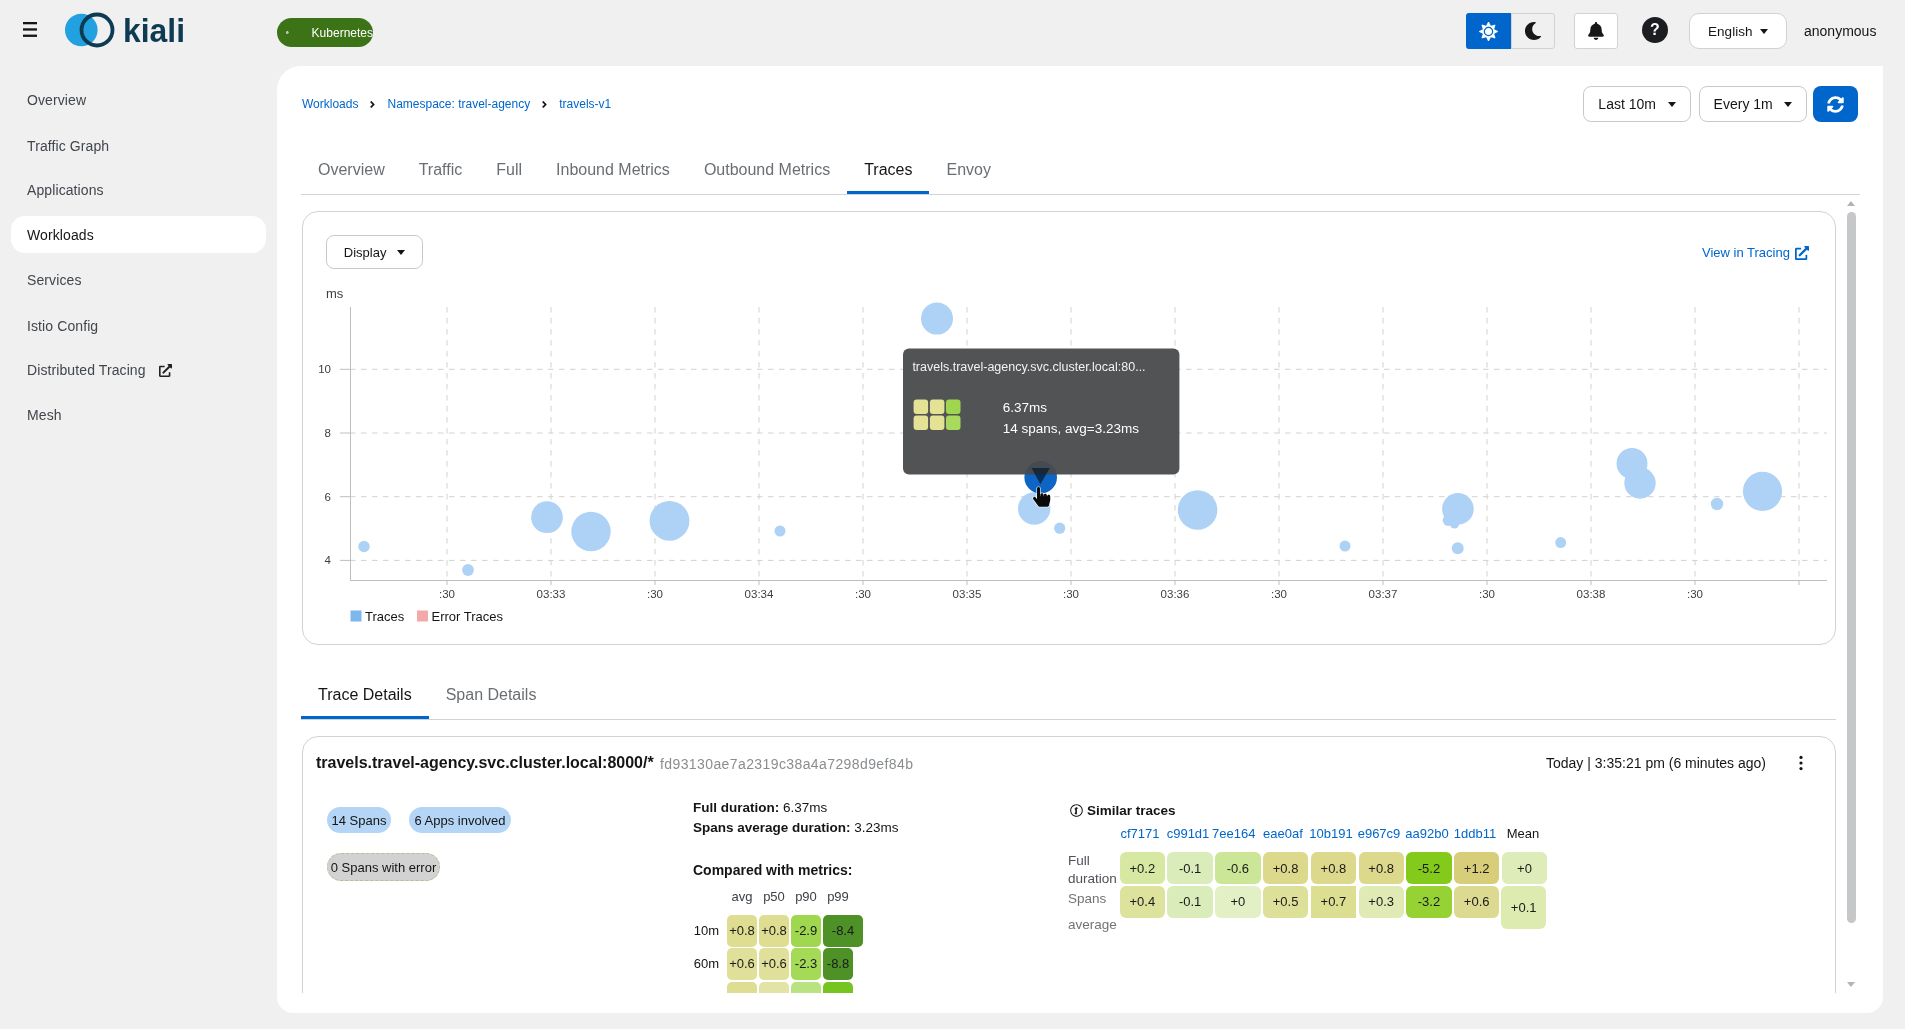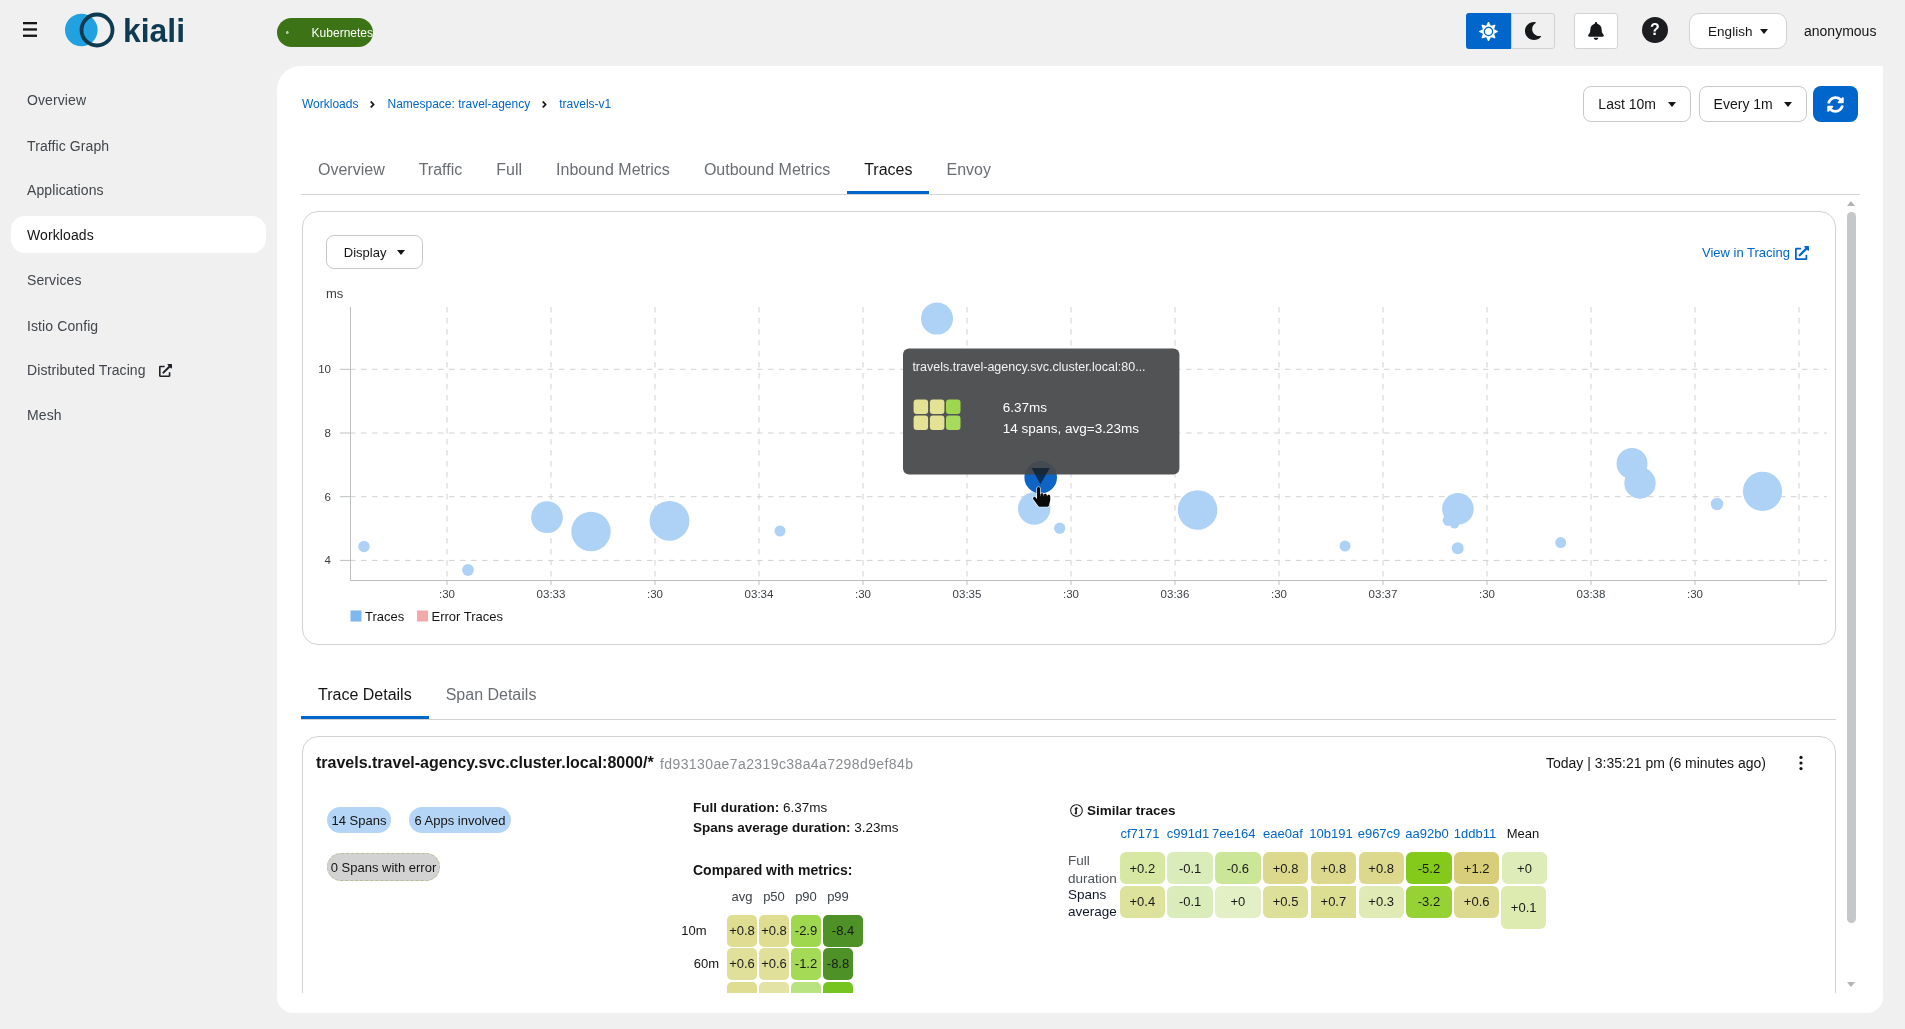--- a/index.html
+++ b/index.html
@@ -202,49 +202,49 @@
 <div class="pill" style="left:50px;top:71px;width:64px;height:26px;background:#b4d5f5">14 Spans</div>
 <div class="pill" style="left:132px;top:71px;width:102px;height:26px;background:#b4d5f5">6 Apps involved</div>
 <div class="pill" style="left:50px;top:117px;width:113px;height:28px;background:#d2d2d2;border:1px dashed #b9bd95">0 Spans with error</div>
 <div class="a" style="left:416px;top:64px;font-size:13.5px"><b>Full duration:</b> 6.37ms</div>
 <div class="a" style="left:416px;top:84px;font-size:13.5px"><b>Spans average duration:</b> 3.23ms</div>
 <div class="a" style="left:416px;top:126px;font-size:14px;font-weight:bold">Compared with metrics:</div>
 <div class="a" style="left:450px;top:153px;width:30px;text-align:center;font-size:13px;color:#3c4146">avg</div>
 <div class="a" style="left:482px;top:153px;width:30px;text-align:center;font-size:13px;color:#3c4146">p50</div>
 <div class="a" style="left:514px;top:153px;width:30px;text-align:center;font-size:13px;color:#3c4146">p90</div>
 <div class="a" style="left:546px;top:153px;width:30px;text-align:center;font-size:13px;color:#3c4146">p99</div>
-<div class="a" style="left:392px;top:187px;width:50px;text-align:center;font-size:13px">10m</div>
+<div class="a" style="left:392px;top:187px;width:50px;text-align:right;font-size:13px">10m</div>
 <div class="cell" style="left:450px;top:179px;width:30px;height:31.5px;background:#dedd92">+0.8</div>
 <div class="cell" style="left:482px;top:179px;width:30px;height:31.5px;background:#dedd92">+0.8</div>
 <div class="cell" style="left:514px;top:179px;width:30px;height:31.5px;background:#9fd84f">-2.9</div>
 <div class="cell" style="left:546px;top:179px;width:40px;height:31.5px;background:#4e9127">-8.4</div>
 <div class="a" style="left:392px;top:220px;width:50px;text-align:right;font-size:13px">60m</div>
 <div class="cell" style="left:450px;top:212px;width:30px;height:31.5px;background:#e0e09a">+0.6</div>
 <div class="cell" style="left:482px;top:212px;width:30px;height:31.5px;background:#e0e09a">+0.6</div>
-<div class="cell" style="left:514px;top:212px;width:30px;height:31.5px;background:#a5da57">-1.2</div>
+<div class="cell" style="left:514px;top:212px;width:30px;height:31.5px;background:#a5da57">-2.3</div>
 <div class="cell" style="left:546px;top:212px;width:30px;height:31.5px;background:#4e9127">-8.8</div>
 <div class="cell" style="left:450px;top:246px;width:30px;height:31.5px;background:#dedd92"></div>
 <div class="cell" style="left:482px;top:246px;width:30px;height:31.5px;background:#e2e3a4"></div>
 <div class="cell" style="left:514px;top:246px;width:30px;height:31.5px;background:#b9e380"></div>
 <div class="cell" style="left:546px;top:246px;width:30px;height:31.5px;background:#76c41f"></div>
 <svg class="a" style="left:793px;top:68px" width="13" height="13" viewBox="0 0 512 512">
       <path fill="#151515" d="M256 8C119.043 8 8 119.083 8 256c0 136.997 111.043 248 248 248s248-111.003 248-248C504 119.083 392.957 8 256 8zm0 456c-114.953 0-208-93.029-208-208 0-114.953 93.029-208 208-208 114.953 0 208 93.029 208 208 0 114.953-93.029 208-208 208zm0-338c-25.365 0-46 20.635-46 46 0 25.364 20.635 46 46 46s46-20.636 46-46c0-25.365-20.635-46-46-46zm40 304v-28c0-6.627-5.373-12-12-12h-12V180c0-6.627-5.373-12-12-12h-64c-6.627 0-12 5.373-12 12v28c0 6.627 5.373 12 12 12h12v128h-12c-6.627 0-12 5.373-12 12v28c0 6.627 5.373 12 12 12h88c6.627 0 12-5.373 12-12z"></path>
     </svg>
 <div class="a" style="left:810px;top:67px;font-size:13.5px;font-weight:bold">Similar traces</div>
 <div class="a lnk" style="left:839px;top:90px;width:48px;text-align:center;font-size:13px">cf7171</div>
 <div class="a lnk" style="left:887px;top:90px;width:48px;text-align:center;font-size:13px">c991d1</div>
 <div class="a lnk" style="left:935px;top:90px;width:48px;text-align:left;font-size:13px">7ee164</div>
 <div class="a lnk" style="left:982px;top:90px;width:48px;text-align:center;font-size:13px">eae0af</div>
 <div class="a lnk" style="left:1030px;top:90px;width:48px;text-align:center;font-size:13px">10b191</div>
 <div class="a lnk" style="left:1078px;top:90px;width:48px;text-align:center;font-size:13px">e967c9</div>
 <div class="a lnk" style="left:1126px;top:90px;width:48px;text-align:center;font-size:13px">aa92b0</div>
 <div class="a lnk" style="left:1174px;top:90px;width:48px;text-align:center;font-size:13px">1ddb11</div>
 <div class="a" style="left:1222px;top:90px;width:48px;text-align:center;font-size:13px">Mean</div>
 <div class="a" style="left:791px;top:116px;font-size:13.5px;color:#4d5258;line-height:17.8px">Full<br>duration</div>
-<div class="a" style="left:791px;top:150px;font-size:13.5px;color:#0f172a;line-height:17px">Spans<br>average</div>
+<div class="a" style="left:791px;top:150px;font-size:13.5px;color:#737373;line-height:26px">Spans<br>average</div>
 <div class="cell" style="left:842.6px;top:116px;width:45.4px;height:32px;border-radius:6px;background:#d7e8a2">+0.2</div>
 <div class="cell" style="left:890.4px;top:116px;width:45.4px;height:32px;border-radius:6px;background:#daecba">-0.1</div>
 <div class="cell" style="left:938.2px;top:116px;width:45.4px;height:32px;border-radius:6px;background:#cce698">-0.6</div>
 <div class="cell" style="left:985.9px;top:116px;width:45.4px;height:32px;border-radius:6px;background:#dcd98c">+0.8</div>
 <div class="cell" style="left:1033.7px;top:116px;width:45.4px;height:32px;border-radius:6px;background:#dcd98c">+0.8</div>
 <div class="cell" style="left:1081.5px;top:116px;width:45.4px;height:32px;border-radius:6px;background:#dcd98c">+0.8</div>
 <div class="cell" style="left:1129.3px;top:116px;width:45.4px;height:32px;border-radius:6px;background:#83ca1b">-5.2</div>
 <div class="cell" style="left:1177px;top:116px;width:45.4px;height:32px;border-radius:6px;background:#d8cd78">+1.2</div>
 <div class="cell" style="left:1224.8px;top:116px;width:45.4px;height:32px;border-radius:6px;background:#ddecb8">+0</div>
 <div class="cell" style="left:842.6px;top:150.1px;width:45.4px;height:31.7px;border-radius:6px;background:#dde29c">+0.4</div>

